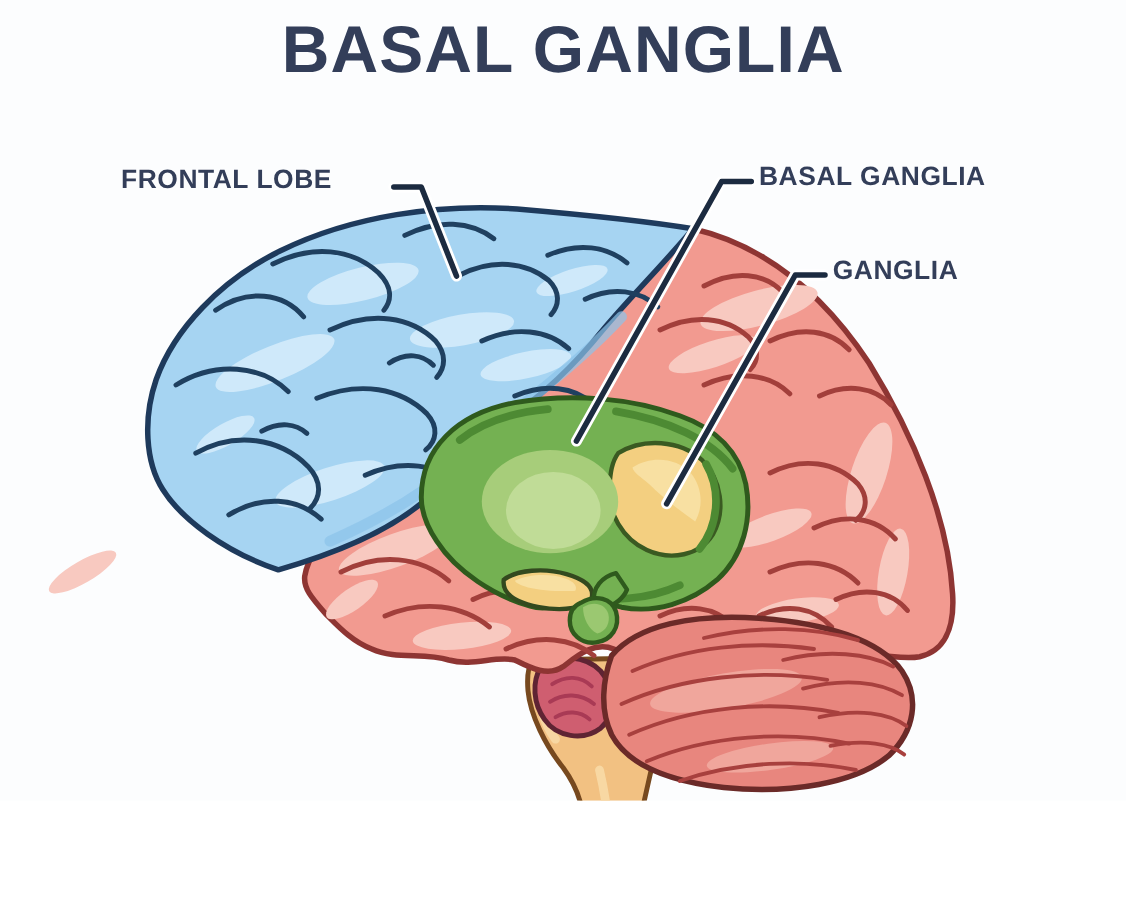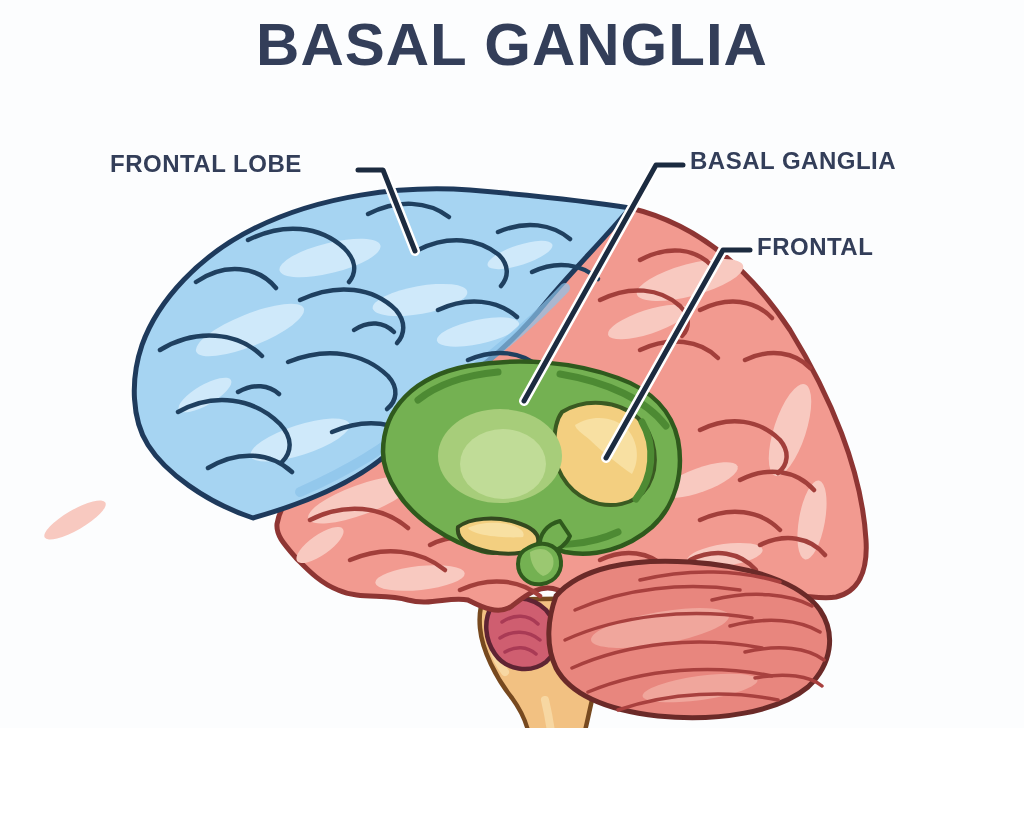--- a/index.html
+++ b/index.html
@@ -248,15 +248,15 @@
         <path d="M 358,170 L 383,170 L 415,251"></path>
         <path d="M 683,165 L 656,165 L 524,401"></path>
         <path d="M 750,250 L 723,250 L 606,458"></path>
       </g>
     </g>
   </svg>
 
   <h1 class="title">BASAL GANGLIA</h1>
   <div class="label label-frontal">FRONTAL LOBE</div>
   <div class="label label-basal">BASAL GANGLIA</div>
-  <div class="label label-thalamus">FRONTAL</div>
+  <div class="label label-thalamus">GANGLIA</div>
 
 </div>
 
 </body></html>

